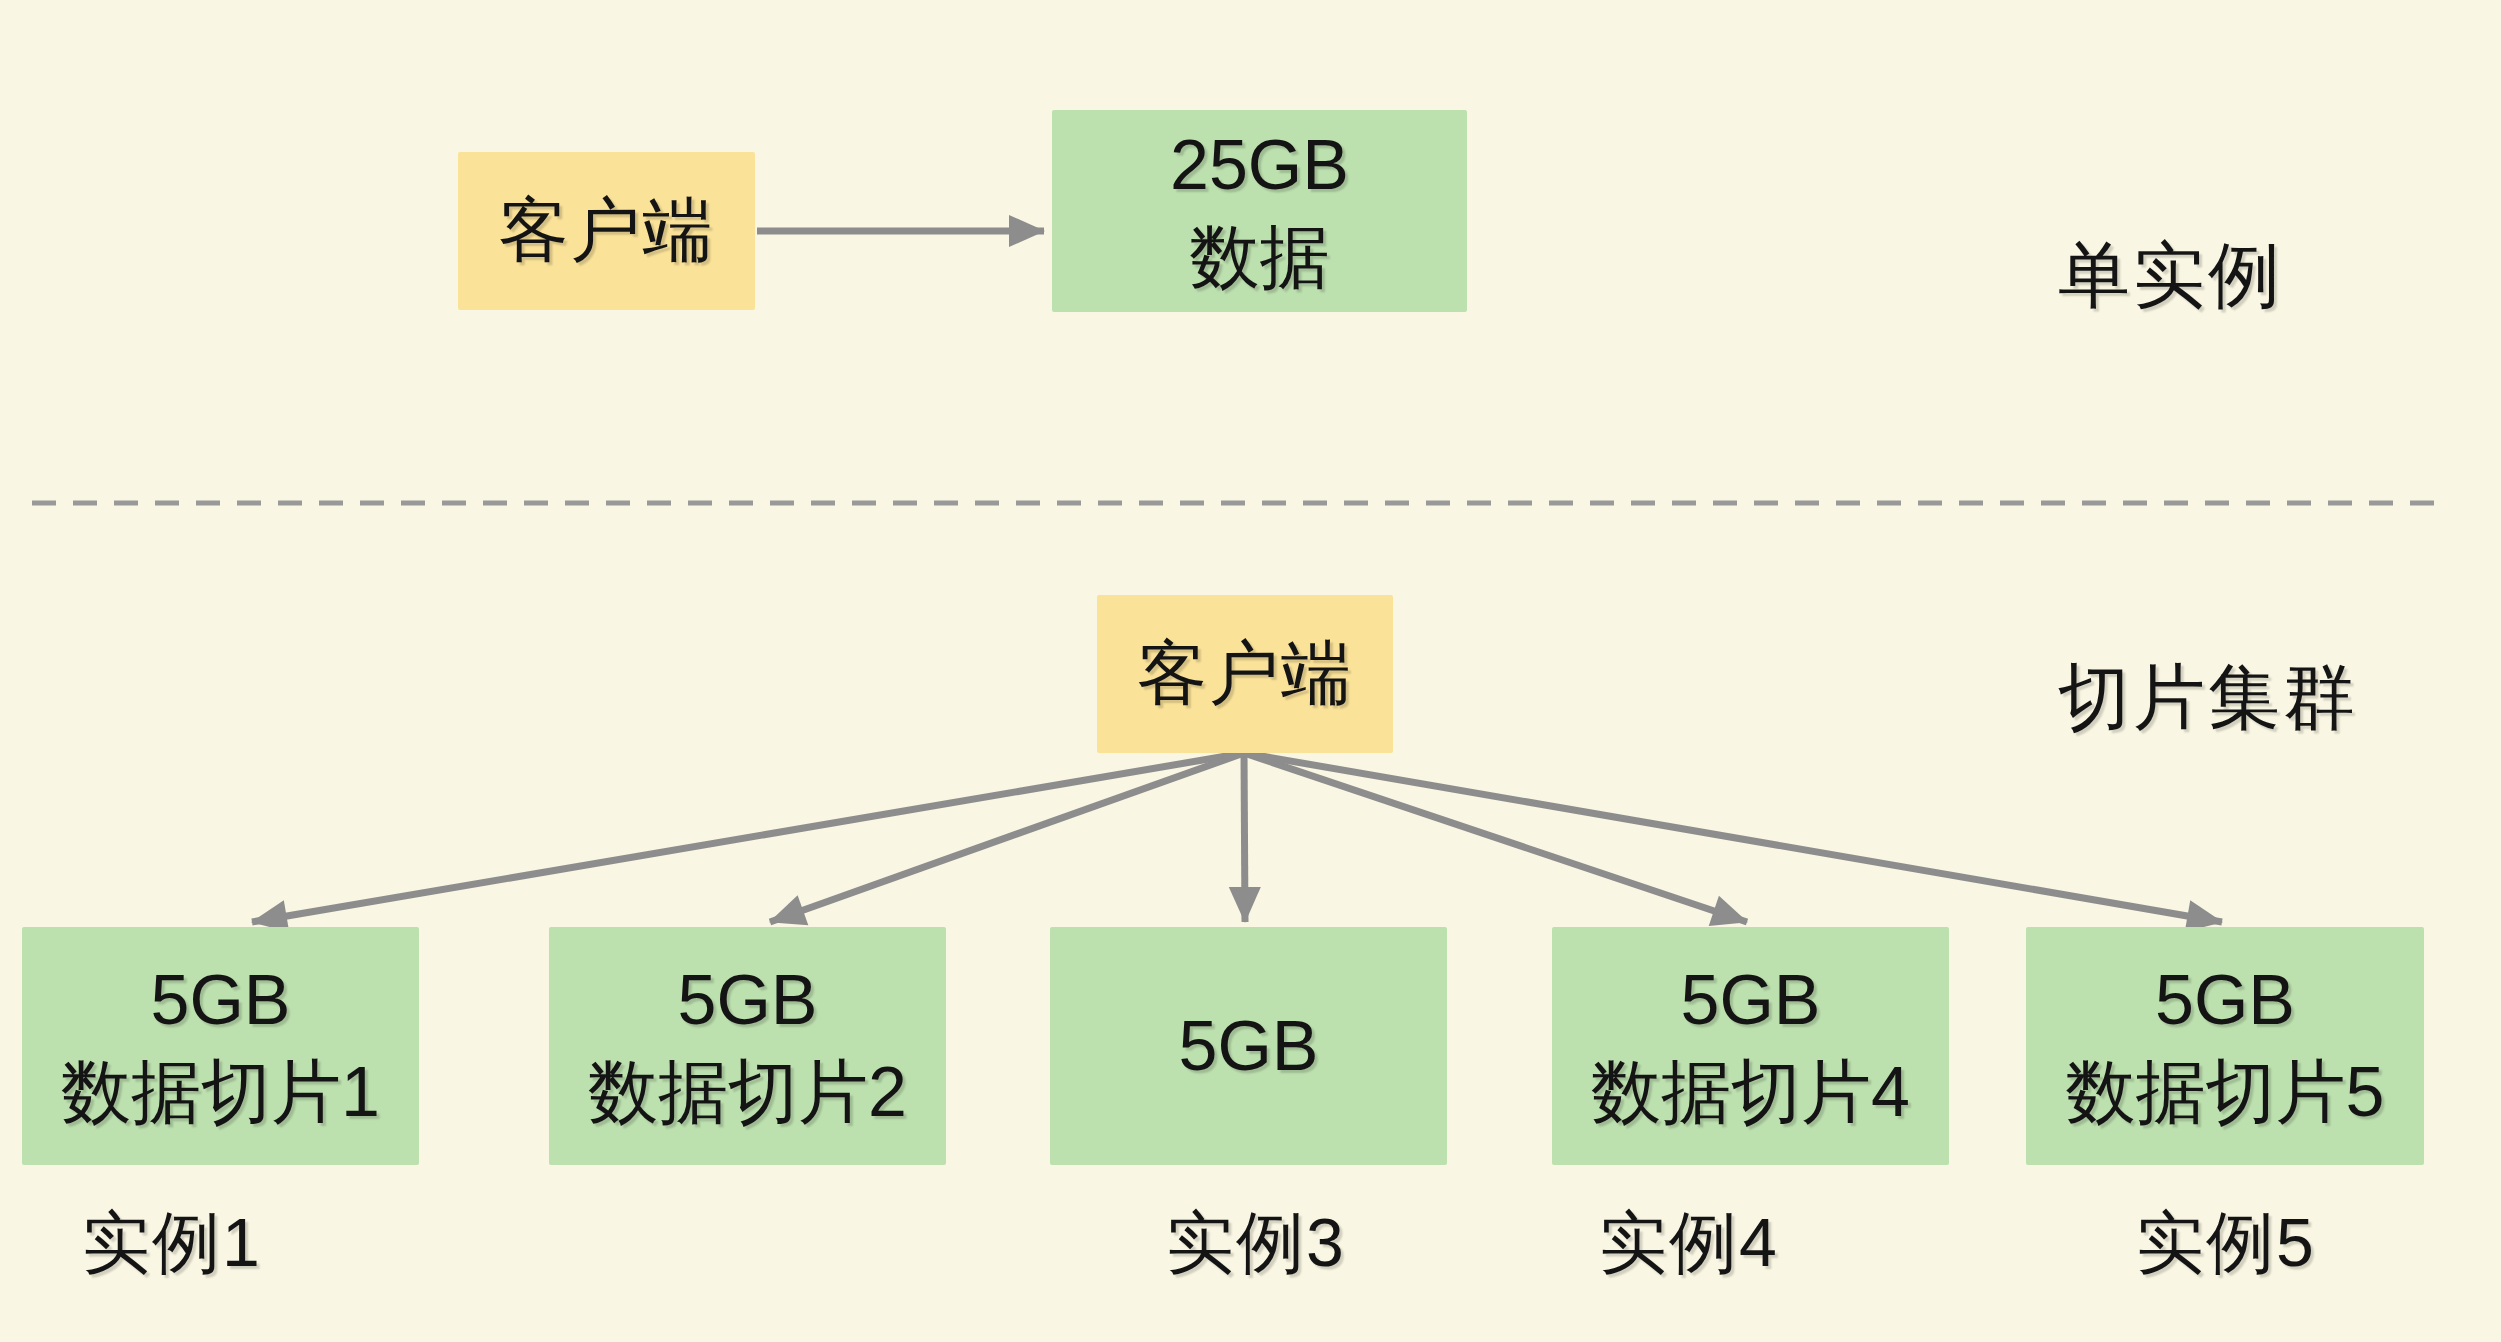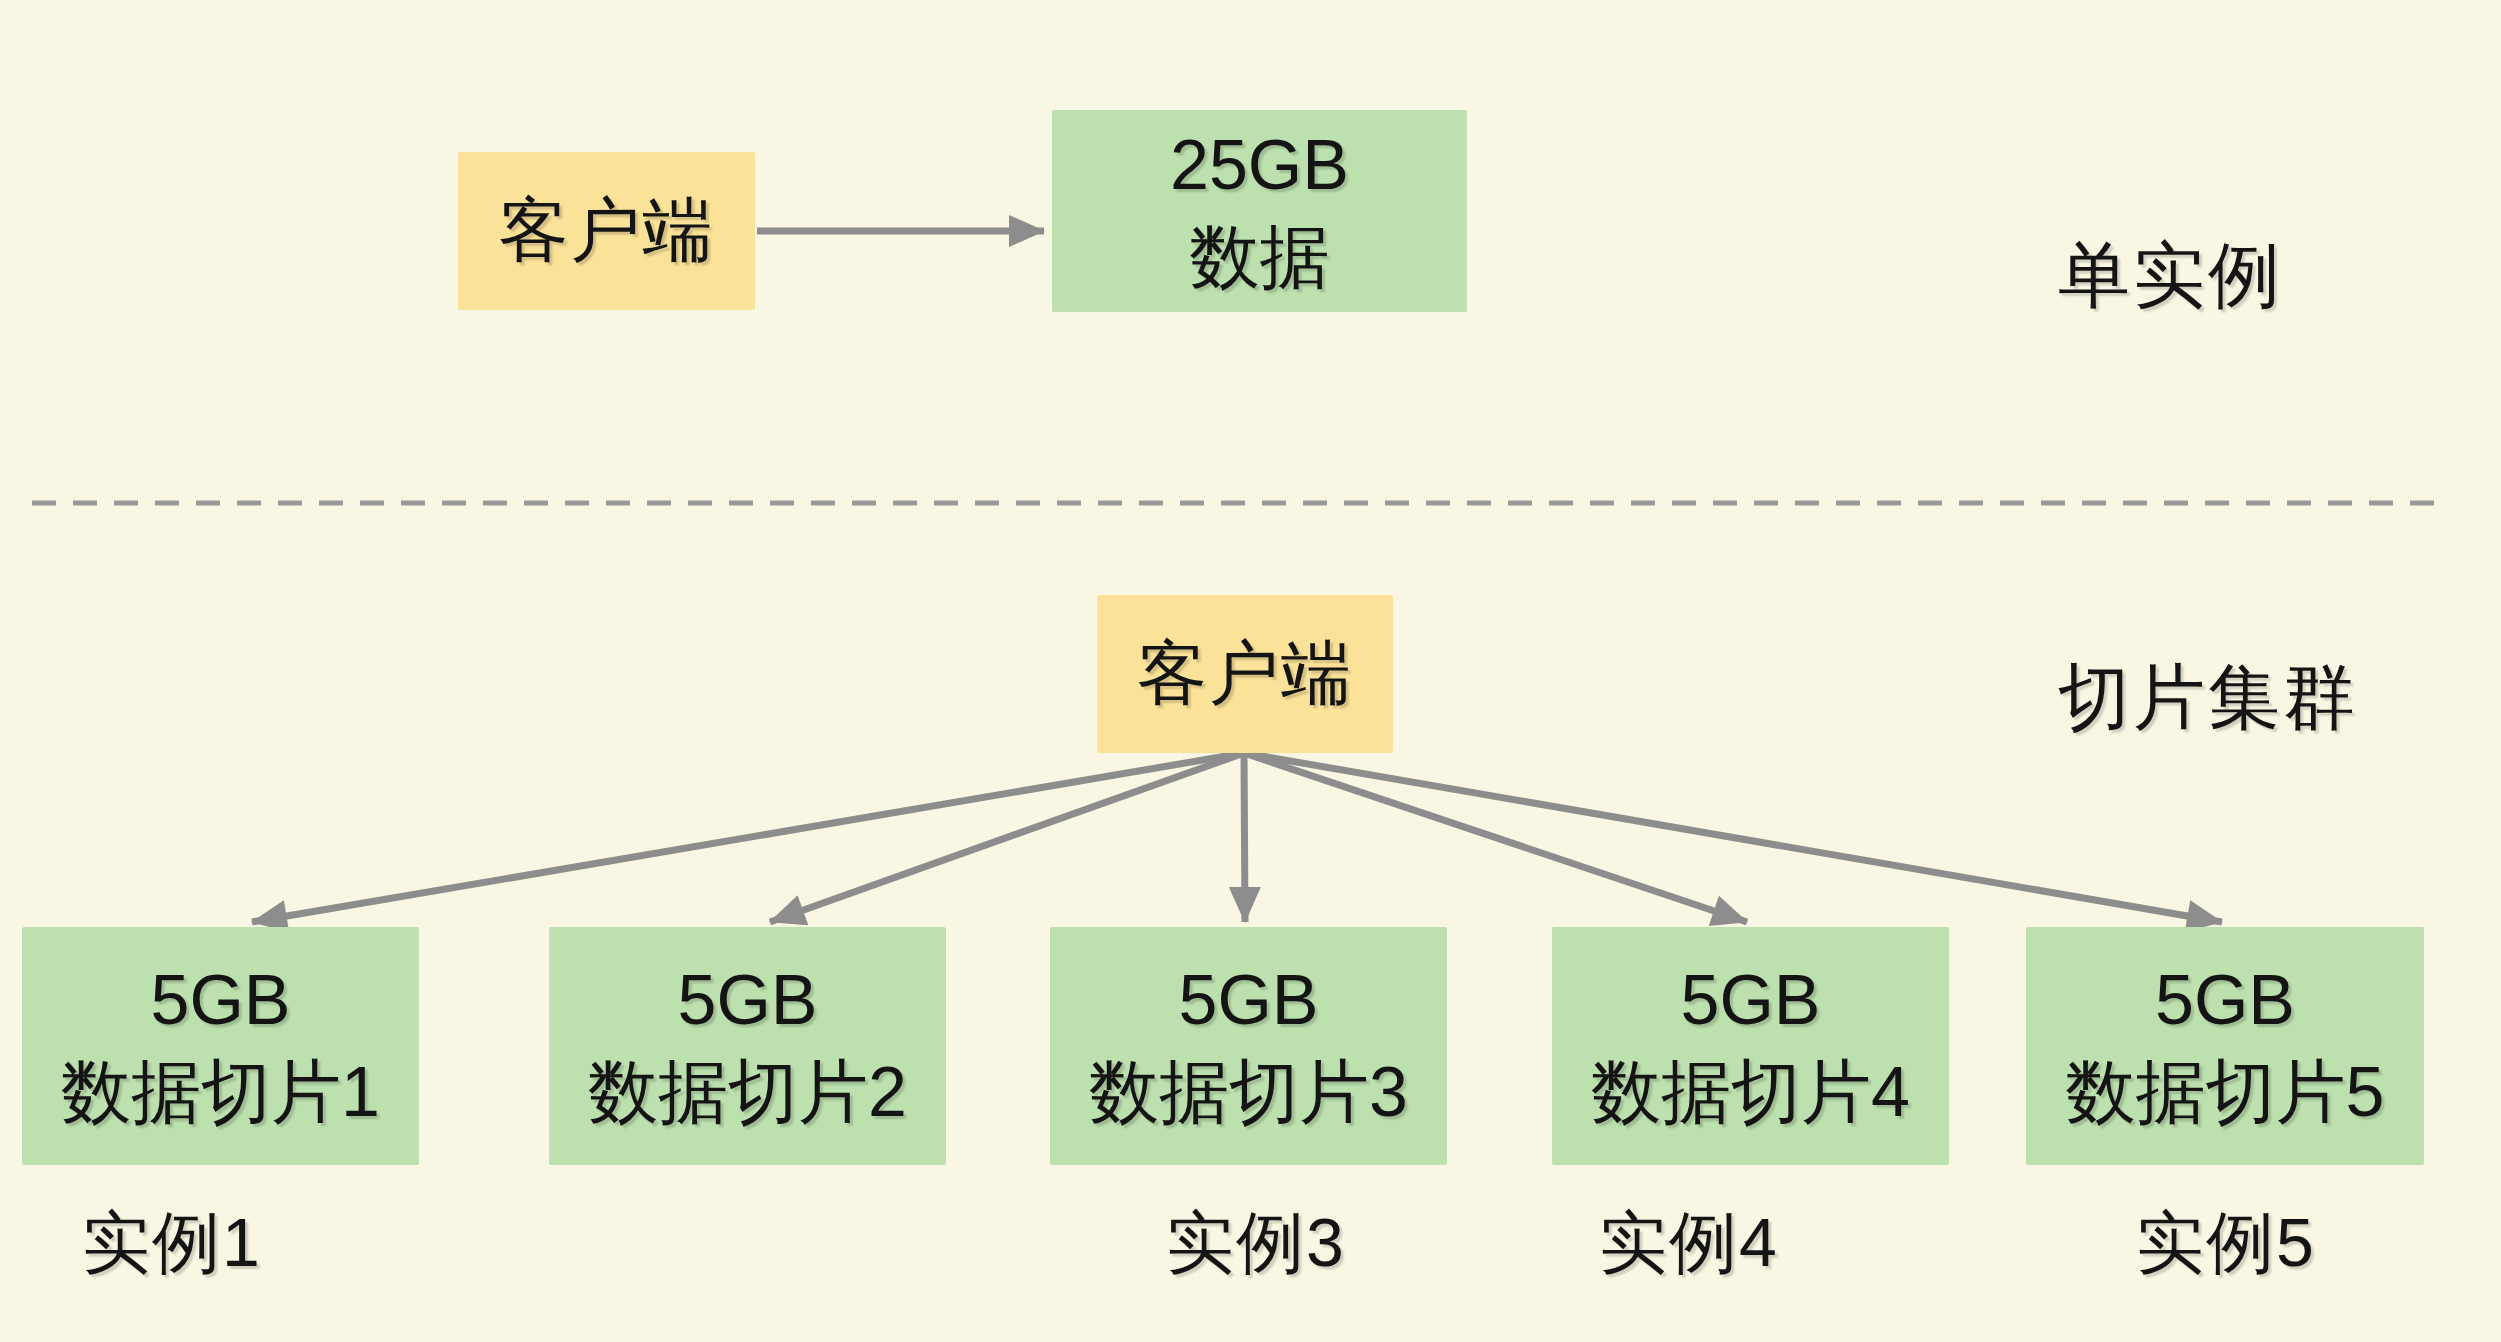--- a/index.html
+++ b/index.html
@@ -113,21 +113,20 @@
   <div class="box data-box" style="left:22px; top:927px; width:397px; height:238px;">
     <span>5GB</span>
     <span>数据切片1</span>
   </div>
   <div class="box data-box" style="left:549px; top:927px; width:397px; height:238px;">
     <span>5GB</span>
     <span>数据切片2</span>
   </div>
   <div class="box data-box" style="left:1050px; top:927px; width:397px; height:238px;">
     <span>5GB</span>
-    <span>数据切片3</span>
   </div>
   <div class="box data-box" style="left:1552px; top:927px; width:397px; height:238px;">
     <span>5GB</span>
     <span>数据切片4</span>
   </div>
   <div class="box data-box" style="left:2026px; top:927px; width:398px; height:238px;">
     <span>5GB</span>
     <span>数据切片5</span>
   </div>
 

